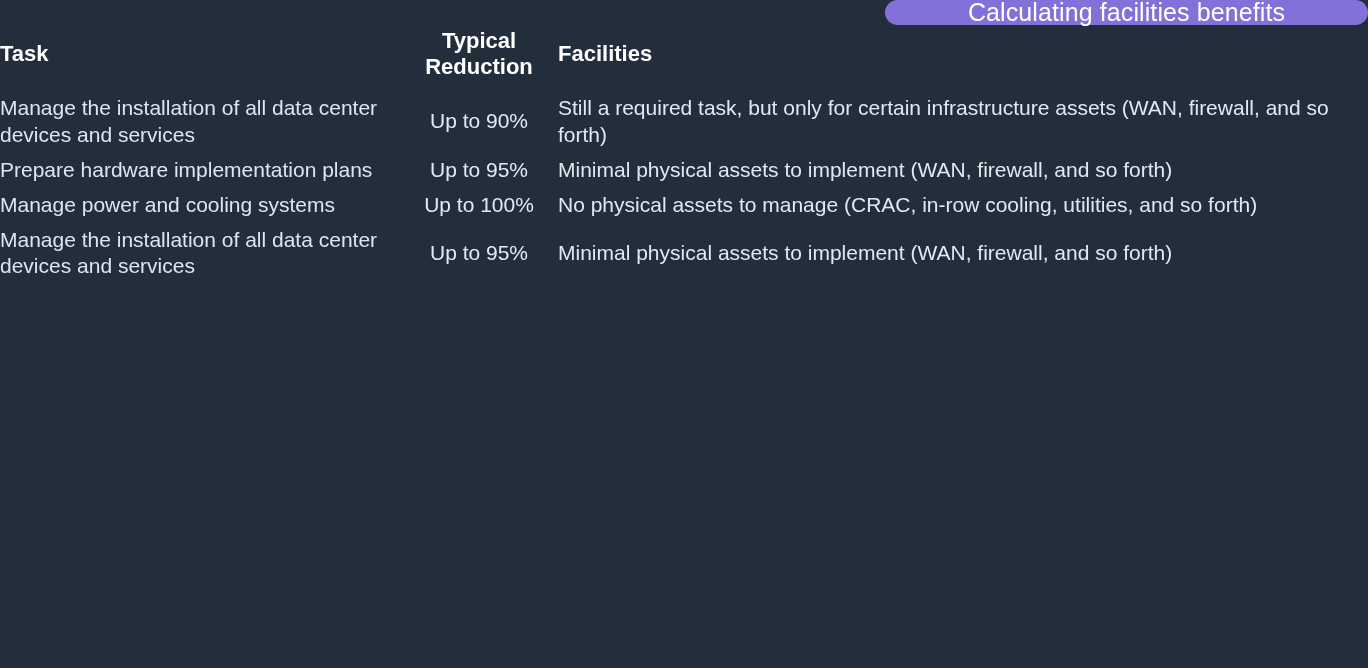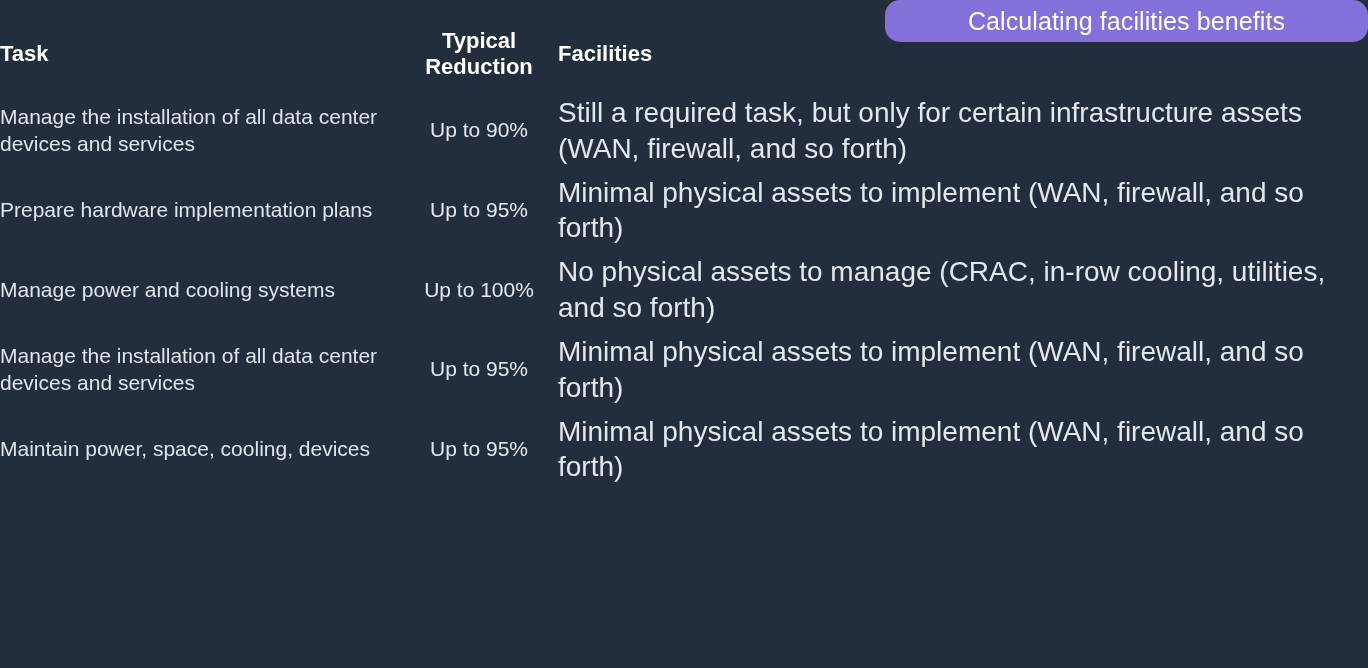--- a/index.html
+++ b/index.html
@@ -24,21 +24,21 @@
     background: #232e3d;
     box-sizing: border-box;
   }
 
   
   .title-banner {
     position: absolute;
     left: 885px;
     top: 0;
     width: 483px;
-    height: 42px;
+    height: 25px;
     background: #8370d8;
     display: flex;
     align-items: center;
     justify-content: center;
     box-sizing: border-box;
     padding: 0 20px;
     border-radius: 15px;
   }
   .title-banner .title-text {
     font-size: 25px;
@@ -109,21 +109,21 @@
   }
   .cell-reduct {
     font-size: 21px;
     line-height: 1.28;
     color: #e4e9ef;
     text-align: center;
     padding-right: 2px;
     white-space: nowrap;
   }
   .cell-desc {
-    font-size: 28px;
+    font-size: 21px;
     line-height: 1.28;
     color: #e2e8ee;
     text-align: left;
     padding-left: 5px;
     padding-right: 10px;
   }
 </style>
 </head>
 <body>
 
@@ -160,21 +160,16 @@
       <tr class="body-row">
         <td class="cell-task">Manage power and cooling systems</td>
         <td class="cell-reduct">Up to 100%</td>
         <td class="cell-desc">No physical assets to manage (CRAC, in-row cooling, utilities, and so forth)</td>
       </tr>
       <tr class="body-row">
         <td class="cell-task">Manage the installation of all data center devices and services</td>
         <td class="cell-reduct">Up to 95%</td>
         <td class="cell-desc">Minimal physical assets to implement (WAN, firewall, and so forth)</td>
       </tr>
-      <tr class="body-row">
-        <td class="cell-task">Maintain power, space, cooling, devices</td>
-        <td class="cell-reduct">Up to 95%</td>
-        <td class="cell-desc">Minimal physical assets to implement (WAN, firewall, and so forth)</td>
-      </tr>
     </tbody>
   </table>
 
 </div>
 
 </body></html>

